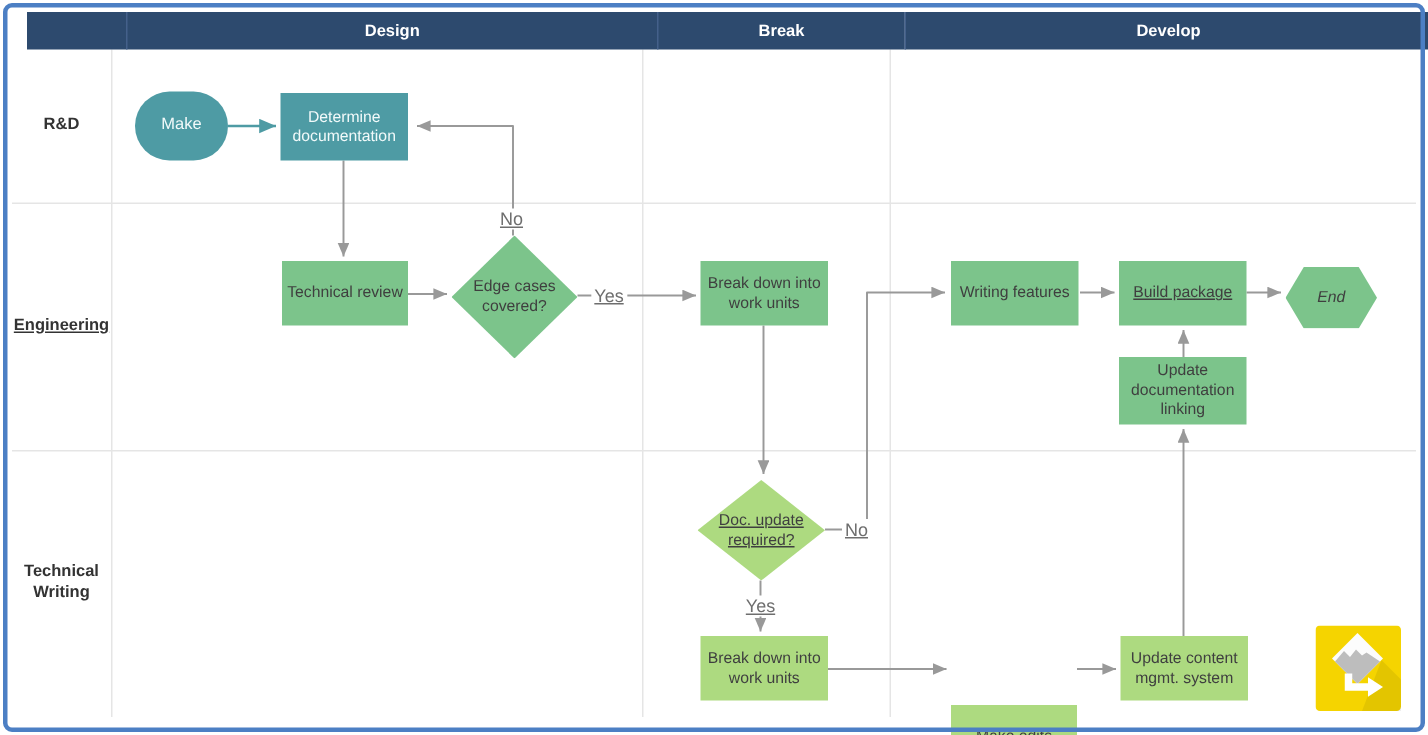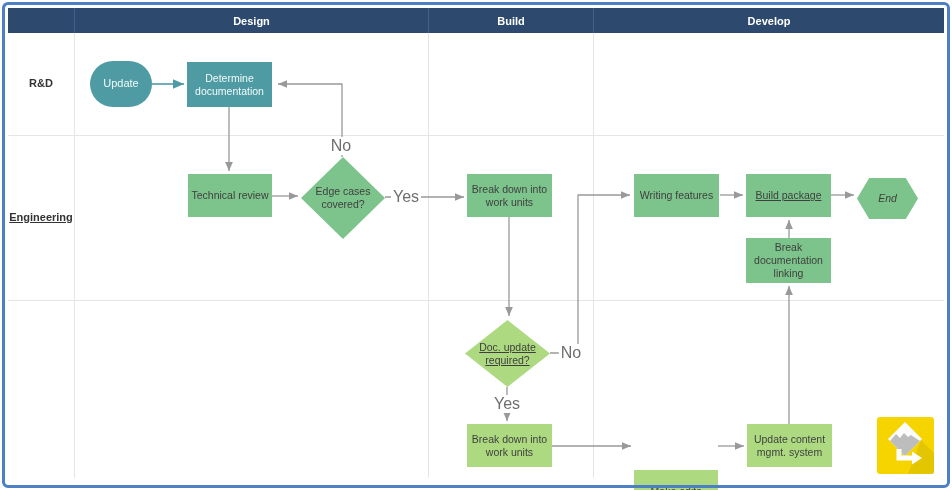--- a/index.html
+++ b/index.html
@@ -8,21 +8,21 @@
     font-family:"Liberation Sans",sans-serif;overflow:hidden;
   }
   .frame{
     position:absolute;inset:2px;border:3px solid #4C7FC4;border-radius:6px;
     pointer-events:none;z-index:40;
   }
   
   .col-header{
     position:absolute;top:8px;height:25px;background:#2D4A6E;color:#ffffff;
     font-size:11px;font-weight:bold;display:flex;align-items:center;justify-content:center;
-    box-sizing:border-box;z-index:3;
+    box-sizing:border-box;z-index:3;margin-left:10px;
   }
   .col-header.sep{border-left:1px solid #44608A;}
   
   .grid-v{position:absolute;width:1px;background:#E5E5E5;z-index:1;}
   .grid-h{position:absolute;height:1px;left:8px;width:936px;background:#E5E5E5;z-index:1;}
   
   .lane-label{
     position:absolute;left:8px;width:66px;display:flex;align-items:center;justify-content:center;
     text-align:center;font-size:11px;font-weight:bold;color:#333333;z-index:2;line-height:1.25;
     padding:6px 4px;box-sizing:border-box;
@@ -34,43 +34,44 @@
   }
   .teal{background:#4E9BA4;color:#F2FAFA;}
   .green{background:#7CC48B;}
   .lgreen{background:#ADDA80;}
   .stadium{border-radius:23px;font-size:11px;}
   .diamond{clip-path:polygon(50% 0,100% 50%,50% 100%,0 50%);}
   .hex{clip-path:polygon(20% 0,80% 0,100% 50%,80% 100%,20% 100%,0 50%);}
   
   .connector-layer{position:absolute;left:0;top:0;z-index:4;pointer-events:none;}
   .edge-label{
-    position:absolute;transform:translate(-50%,-50%);font-size:16px;color:#6E6E6E;
-    background:#ffffff;padding:0 2px;z-index:6;white-space:nowrap;
+    position:absolute;transform:translate(-50%,-50%);font-size:12px;color:#6E6E6E;
+    background:#ffffff;padding:0 2px;z-index:6;white-space:nowrap;text-decoration:underline;
   }
   .logo{position:absolute;left:877px;top:417px;width:57px;height:57px;z-index:7;}
 </style>
 </head>
 <body>
 
 <div class="page">
 
   <div class="col-header" style="left:8px;width:66px;"></div>
   <div class="col-header sep" style="left:74px;width:354px;">Design</div>
-  <div class="col-header sep" style="left:428px;width:165px;">Build</div>
+  <div class="col-header sep" style="left:428px;width:165px;">Break</div>
   <div class="col-header sep" style="left:593px;width:351px;">Develop</div>
 
   <div class="grid-v" style="left:74px;top:33px;height:445px;"></div>
   <div class="grid-v" style="left:428px;top:33px;height:445px;"></div>
   <div class="grid-v" style="left:593px;top:33px;height:445px;"></div>
   <div class="grid-h" style="top:135px;"></div>
   <div class="grid-h" style="top:300px;"></div>
 
   <div class="lane-label" style="top:33px;height:102px;">R&amp;D</div>
   <div class="lane-label" style="top:135px;height:165px;text-decoration:underline;">Engineering</div>
+  <div class="lane-label" style="top:300px;height:178px;">Technical Writing</div>
 
   <svg class="connector-layer" width="952" height="490">
     <defs>
       <marker id="ah" markerWidth="8" markerHeight="7" refX="7" refY="3" orient="auto">
         <path d="M0,0 L7,3 L0,6 Z" fill="#999999"></path>
       </marker>
       <marker id="ahTeal" markerWidth="8" markerHeight="7" refX="7" refY="3" orient="auto">
         <path d="M0,0 L7,3 L0,6 Z" fill="#4E9BA4"></path>
       </marker>
     </defs>
@@ -90,29 +91,29 @@
       <path d="M720,195 H743" marker-end="url(#ah)"></path>
       <path d="M831,195 H854" marker-end="url(#ah)"></path>
     </g>
   </svg>
 
   <span class="edge-label" style="left:341px;top:146px;">No</span>
   <span class="edge-label" style="left:406px;top:197px;">Yes</span>
   <span class="edge-label" style="left:571px;top:353px;">No</span>
   <span class="edge-label" style="left:507px;top:404px;">Yes</span>
 
-  <div class="node teal stadium" style="left:90px;top:61px;width:62px;height:46px;">Update</div>
+  <div class="node teal stadium" style="left:90px;top:61px;width:62px;height:46px;">Make</div>
   <div class="node teal" style="left:187px;top:62px;width:85px;height:45px;">Determine documentation</div>
   <div class="node green" style="left:188px;top:174px;width:84px;height:43px;">Technical review</div>
   <div class="node green diamond" style="left:301px;top:157px;width:84px;height:82px;">Edge cases covered?</div>
   <div class="node green" style="left:467px;top:174px;width:85px;height:43px;">Break down into work units</div>
   <div class="node green" style="left:634px;top:174px;width:85px;height:43px;">Writing features</div>
   <div class="node green" style="left:746px;top:174px;width:85px;height:43px;text-decoration:underline;">Build package</div>
   <div class="node green hex" style="left:857px;top:178px;width:61px;height:41px;font-style:italic;">End</div>
-  <div class="node green" style="left:746px;top:238px;width:85px;height:45px;">Break documentation linking</div>
+  <div class="node green" style="left:746px;top:238px;width:85px;height:45px;">Update documentation linking</div>
   <div class="node lgreen diamond" style="left:465px;top:320px;width:85px;height:67px;text-decoration:underline;">Doc. update required?</div>
   <div class="node lgreen" style="left:467px;top:424px;width:85px;height:43px;">Break down into work units</div>
   <div class="node lgreen" style="left:634px;top:424px;width:84px;height:43px;margin-top:46px;">Make edits</div>
   <div class="node lgreen" style="left:747px;top:424px;width:85px;height:43px;">Update content mgmt. system</div>
 
   <svg class="logo" viewBox="0 0 57 57">
     <rect width="57" height="57" rx="3" fill="#F5D400"></rect>
     <polygon points="44,23 57,36 57,57 31,57" fill="#000000" opacity="0.07"></polygon>
     <polygon points="28,5 45,22 28,39 11,22" fill="#FCFCFC"></polygon>
     <polygon points="13,24 19,17 23,21 27,16 31,20 34,18 43,24 28,39" fill="#BDBDBD"></polygon>

